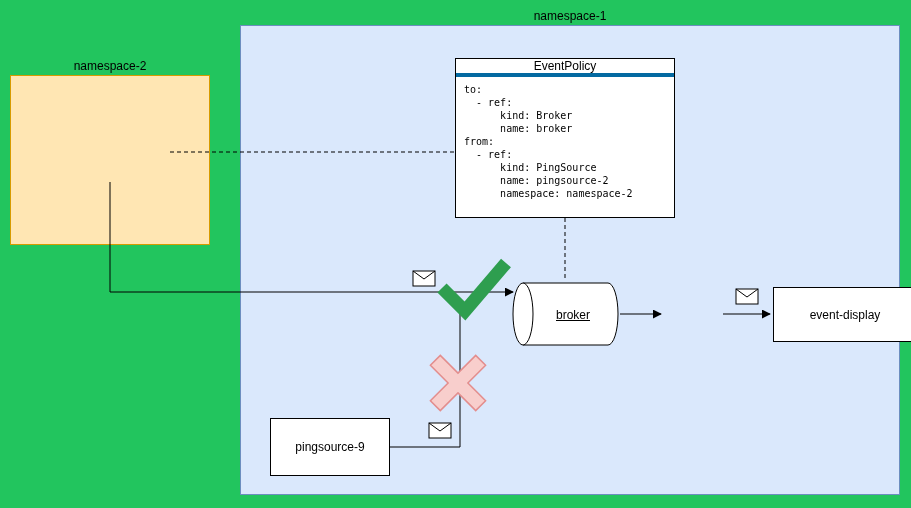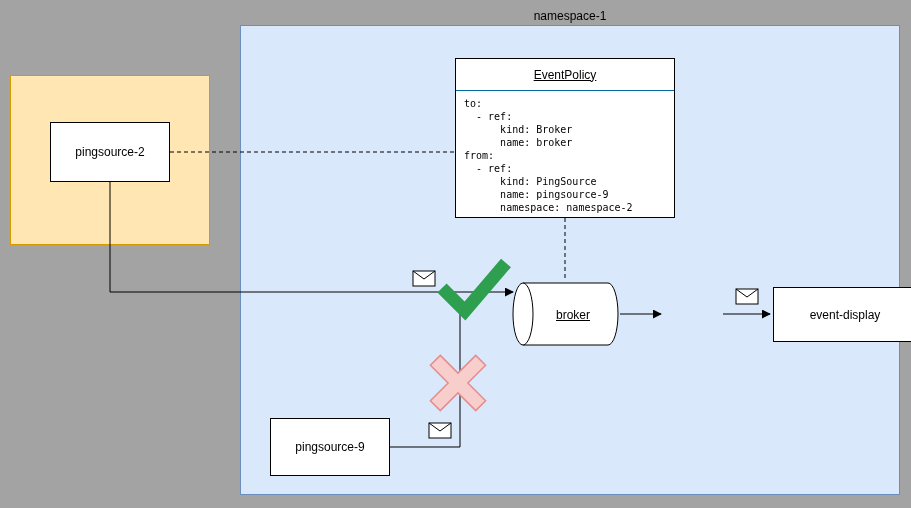--- a/index.html
+++ b/index.html
@@ -3,21 +3,21 @@
 <meta charset="utf-8">
 <style>
   * { margin: 0; padding: 0; box-sizing: border-box; }
   html, body { background: #ffffff; }
   body { font-family: "Liberation Sans", sans-serif; color: #000; }
 
   .canvas {
     position: relative;
     width: 911px;
     height: 508px;
-    background: #a3a3a3;
+    background: #22c55e;
     overflow: hidden;
   }
 
   .ns-box { position: absolute; z-index: 0; }
   .ns1 { left: 240px; top: 25px; width: 660px; height: 470px;
          background: #dae8fc; border: 1px solid #6c8ebf; }
   .ns2 { left: 10px; top: 75px; width: 200px; height: 170px;
          background: #ffe6b3; border: 1px solid #d79b00; }
 
   .ns-label { position: absolute; font-size: 12px; text-align: center; z-index: 1; }
@@ -40,40 +40,40 @@
     position: absolute; left: 533px; top: 287px; width: 80px; height: 55px;
     display: flex; align-items: center; justify-content: center;
     font-size: 12px; z-index: 3; text-decoration: underline;
   }
 
   .policy {
     position: absolute; left: 455px; top: 58px; width: 220px; height: 160px;
     background: #ffffff; border: 1px solid #000000; z-index: 3;
   }
   .policy-title {
-    height: 32px; border-bottom: 1px solid #0369a1;
+    height: 18px; border-bottom: 4px solid #0369a1;
     display: flex; align-items: center; justify-content: center;
     font-size: 12px;
-    text-decoration: underline;
   }
   .policy-body {
     padding: 6px 8px;
     font-family: "DejaVu Sans Mono", "Liberation Mono", monospace;
     font-size: 10px; line-height: 13px; white-space: pre;
   }
 </style>
 </head>
 <body>
 
 <div class="canvas">
 
   <div class="ns-box ns1"></div>
   <div class="ns-box ns2"></div>
 
   <div class="ns-label ns1-label">namespace-1</div>
+  <div class="ns-label ns2-label">namespace-2</div>
 
   <svg class="overlay" width="911" height="508" viewBox="0 0 911 508">
     <defs>
       <marker id="arrow" viewBox="0 0 10 10" refX="9" refY="5" markerWidth="9" markerHeight="9" orient="auto">
         <path d="M 0 0 L 10 5 L 0 10 z" fill="#000000"></path>
       </marker>
     </defs>
 
     <path d="M 170 152 H 455" fill="none" stroke="#000" stroke-width="1" stroke-dasharray="4 3"></path>
 
@@ -103,23 +103,20 @@
     <g>
       <rect x="429" y="423" width="22" height="15" fill="#ffffff" stroke="#000"></rect>
       <path d="M 429 423 l 11 8 l 11 -8" fill="none" stroke="#000"></path>
     </g>
 
     <path d="M 442 288 L 465 311 L 506 263" fill="none" stroke="#2e9e4f" stroke-width="13" stroke-linecap="butt" stroke-linejoin="miter"></path>
 
     <polygon points="440.3,355.4 458,373.1 475.7,355.4 485.6,365.3 467.9,383 485.6,400.7 475.7,410.6 458,392.9 440.3,410.6 430.4,400.7 448.1,383 430.4,365.3" fill="#f8cecc" stroke="#e38d8d" stroke-width="1.5"></polygon>
   </svg>
 
-  <div class="node pingsource2">
-    <span>pingsource-2</span>
-  </div>
 
   <div class="node pingsource1">
     <span>pingsource-9</span>
   </div>
 
 
   <div class="node eventdisplay">
     <span>event-display</span>
   </div>
 
@@ -127,17 +124,17 @@
 
   <div class="policy">
     <div class="policy-title">EventPolicy</div>
     <div class="policy-body">to:
   - ref:
       kind: Broker
       name: broker
 from:
   - ref:
       kind: PingSource
-      name: pingsource-9
+      name: pingsource-2
       namespace: namespace-2</div>
   </div>
 
 </div>
 
 </body></html>

